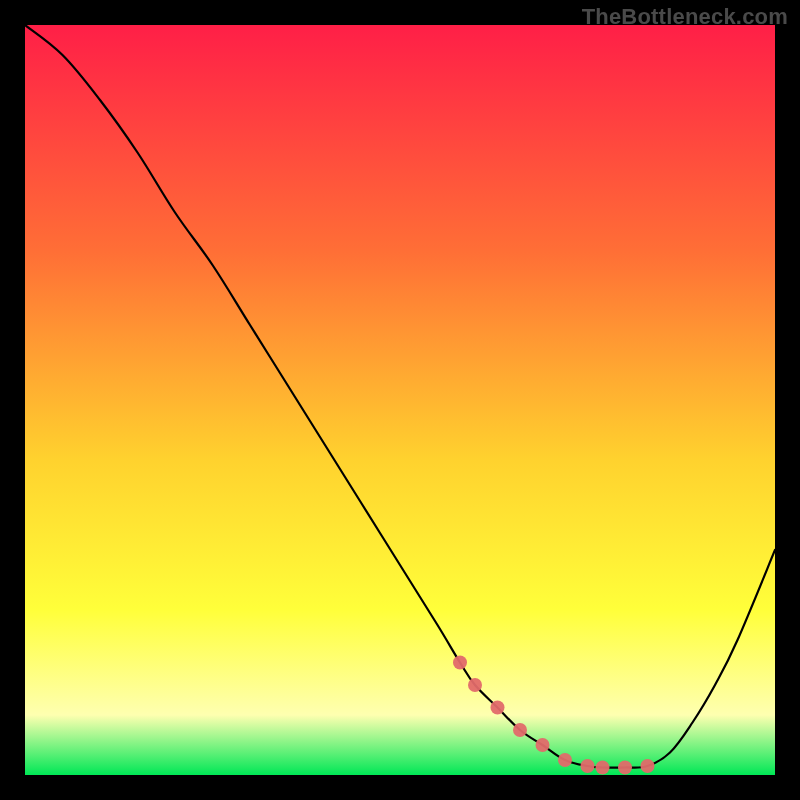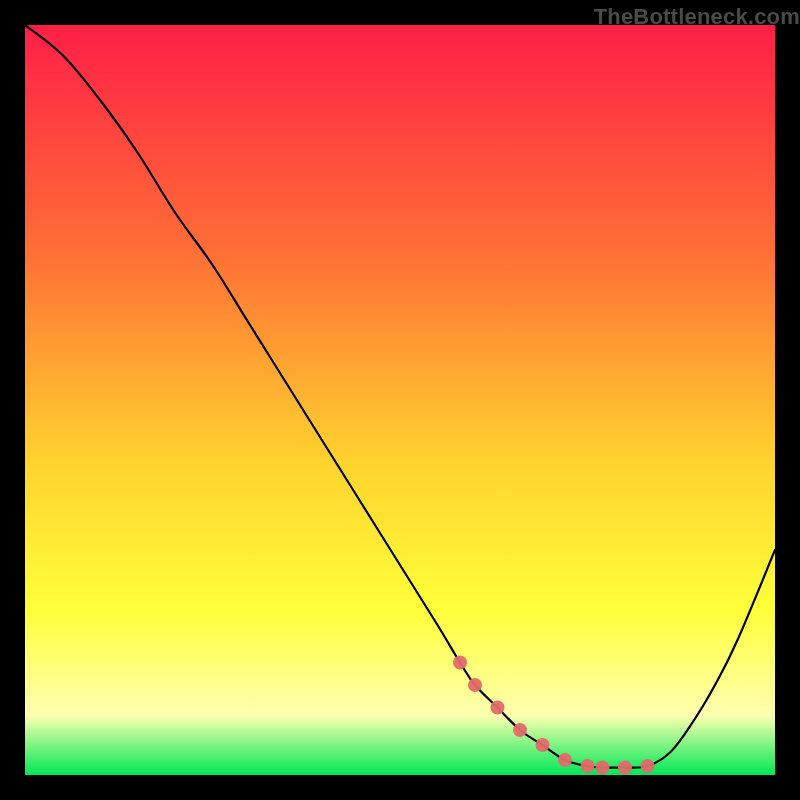--- a/index.html
+++ b/index.html
@@ -6,21 +6,21 @@
   html, body { width: 800px; height: 800px; overflow: hidden; background: #000; }
   .frame {
     position: relative;
     width: 800px;
     height: 800px;
     background: #000;
   }
   .watermark {
     position: absolute;
     top: 4px;
-    right: 0;
+    right: 12px;
     font-family: Arial, Helvetica, sans-serif;
     font-size: 22px;
     font-weight: 600;
     color: #4a4a4a;
     letter-spacing: 0.2px;
     z-index: 10;
   }
   .plot {
     position: absolute;
     left: 25px;

